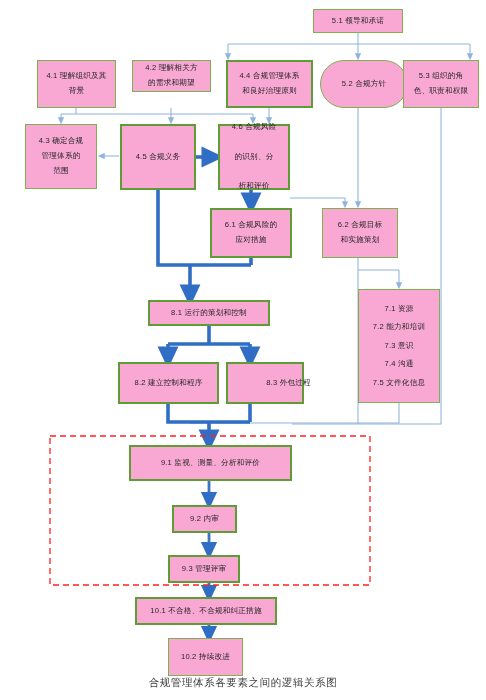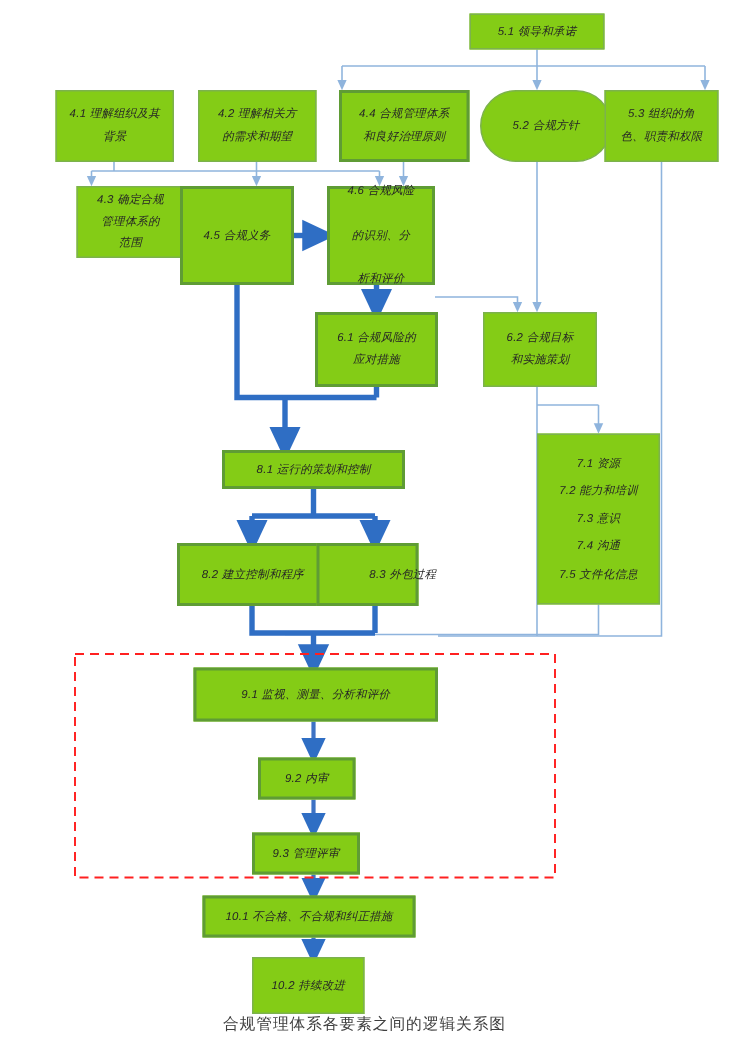--- a/index.html
+++ b/index.html
@@ -1,22 +1,22 @@
 <!DOCTYPE html>
 <html><head>
 <meta charset="utf-8">
 <style>
   html,body{margin:0;padding:0;background:#ffffff;}
   body{width:486px;height:700px;position:relative;
        font-family:"Liberation Sans","DejaVu Sans",sans-serif;}
   #diagram{position:absolute;left:0;top:0;width:486px;height:700px;}
-  .node-box{position:absolute;box-sizing:border-box;background:#84cc16;
+  .node-box{position:absolute;box-sizing:border-box;background:#f9a8d4;
             display:flex;flex-direction:column;align-items:center;
             justify-content:center;text-align:left;color:#262626;
-            font-size:7.6px;line-height:1.95;letter-spacing:.2px;font-style:italic;}
+            font-size:7.6px;line-height:1.95;letter-spacing:.2px;}
   .thin{border:1px solid #7cb24d;}
   .thick{border:2.4px solid #5f9c35;}
   .node-box .ln{display:block;white-space:nowrap;}
   .caption{position:absolute;left:0;top:676px;width:486px;text-align:center;
            font-size:10.5px;color:#3f3f3f;letter-spacing:.6px;}
   .list-box{justify-content:center;gap:0px;}
   .list-box .ln{line-height:2.45;}
 </style>
 </head>
 <body>
@@ -100,40 +100,40 @@
 
 <div class="node-box thin" style="left:313px;top:9px;width:90px;height:24px;">
   <span class="ln">5.1 领导和承诺</span>
 </div>
 
 <div class="node-box thin" style="left:37px;top:60px;width:79px;height:48px;">
   <span class="ln">4.1 理解组织及其</span>
   <span class="ln">背景</span>
 </div>
 
-<div class="node-box thin" style="left:132px;top:60px;width:79px;height:48px;">
+<div class="node-box thin" style="left:132px;top:60px;width:79px;height:32px;">
   <span class="ln">4.2 理解相关方</span>
   <span class="ln">的需求和期望</span>
 </div>
 
 <div class="node-box thick" style="left:226px;top:60px;width:87px;height:48px;">
   <span class="ln">4.4 合规管理体系</span>
   <span class="ln">和良好治理原则</span>
 </div>
 
 <div class="node-box thin" style="left:320px;top:60px;width:88px;height:48px;border-radius:24px;">
   <span class="ln">5.2 合规方针</span>
 </div>
 
 <div class="node-box thin" style="left:403px;top:60px;width:76px;height:48px;">
   <span class="ln">5.3 组织的角</span>
   <span class="ln">色、职责和权限</span>
 </div>
 
-<div class="node-box thin" style="left:25px;top:124px;width:72px;height:48px;margin-left:26px;">
+<div class="node-box thin" style="left:25px;top:124px;width:72px;height:65px;">
   <span class="ln">4.3 确定合规</span>
   <span class="ln">管理体系的</span>
   <span class="ln">范围</span>
 </div>
 
 <div class="node-box thick" style="left:120px;top:124px;width:76px;height:66px;">
   <span class="ln">4.5 合规义务</span>
 </div>
 
 <div class="node-box thick" style="left:218px;top:124px;width:72px;height:66px;gap:15px;">
@@ -161,21 +161,21 @@
   <span class="ln">7.2 能力和培训</span>
   <span class="ln">7.3 意识</span>
   <span class="ln">7.4 沟通</span>
   <span class="ln">7.5 文件化信息</span>
 </div>
 
 <div class="node-box thick" style="left:118px;top:362px;width:101px;height:42px;">
   <span class="ln">8.2 建立控制和程序</span>
 </div>
 
-<div class="node-box thick" style="left:211px;top:362px;width:68px;height:42px;padding-left:47px;">
+<div class="node-box thick" style="left:226px;top:362px;width:78px;height:42px;padding-left:47px;">
   <span class="ln">8.3 外包过程</span>
 </div>
 
 <div class="node-box thick" style="left:129px;top:445px;width:163px;height:36px;">
   <span class="ln">9.1 监视、测量、分析和评价</span>
 </div>
 
 <div class="node-box thick" style="left:172px;top:505px;width:65px;height:28px;">
   <span class="ln">9.2 内审</span>
 </div>

